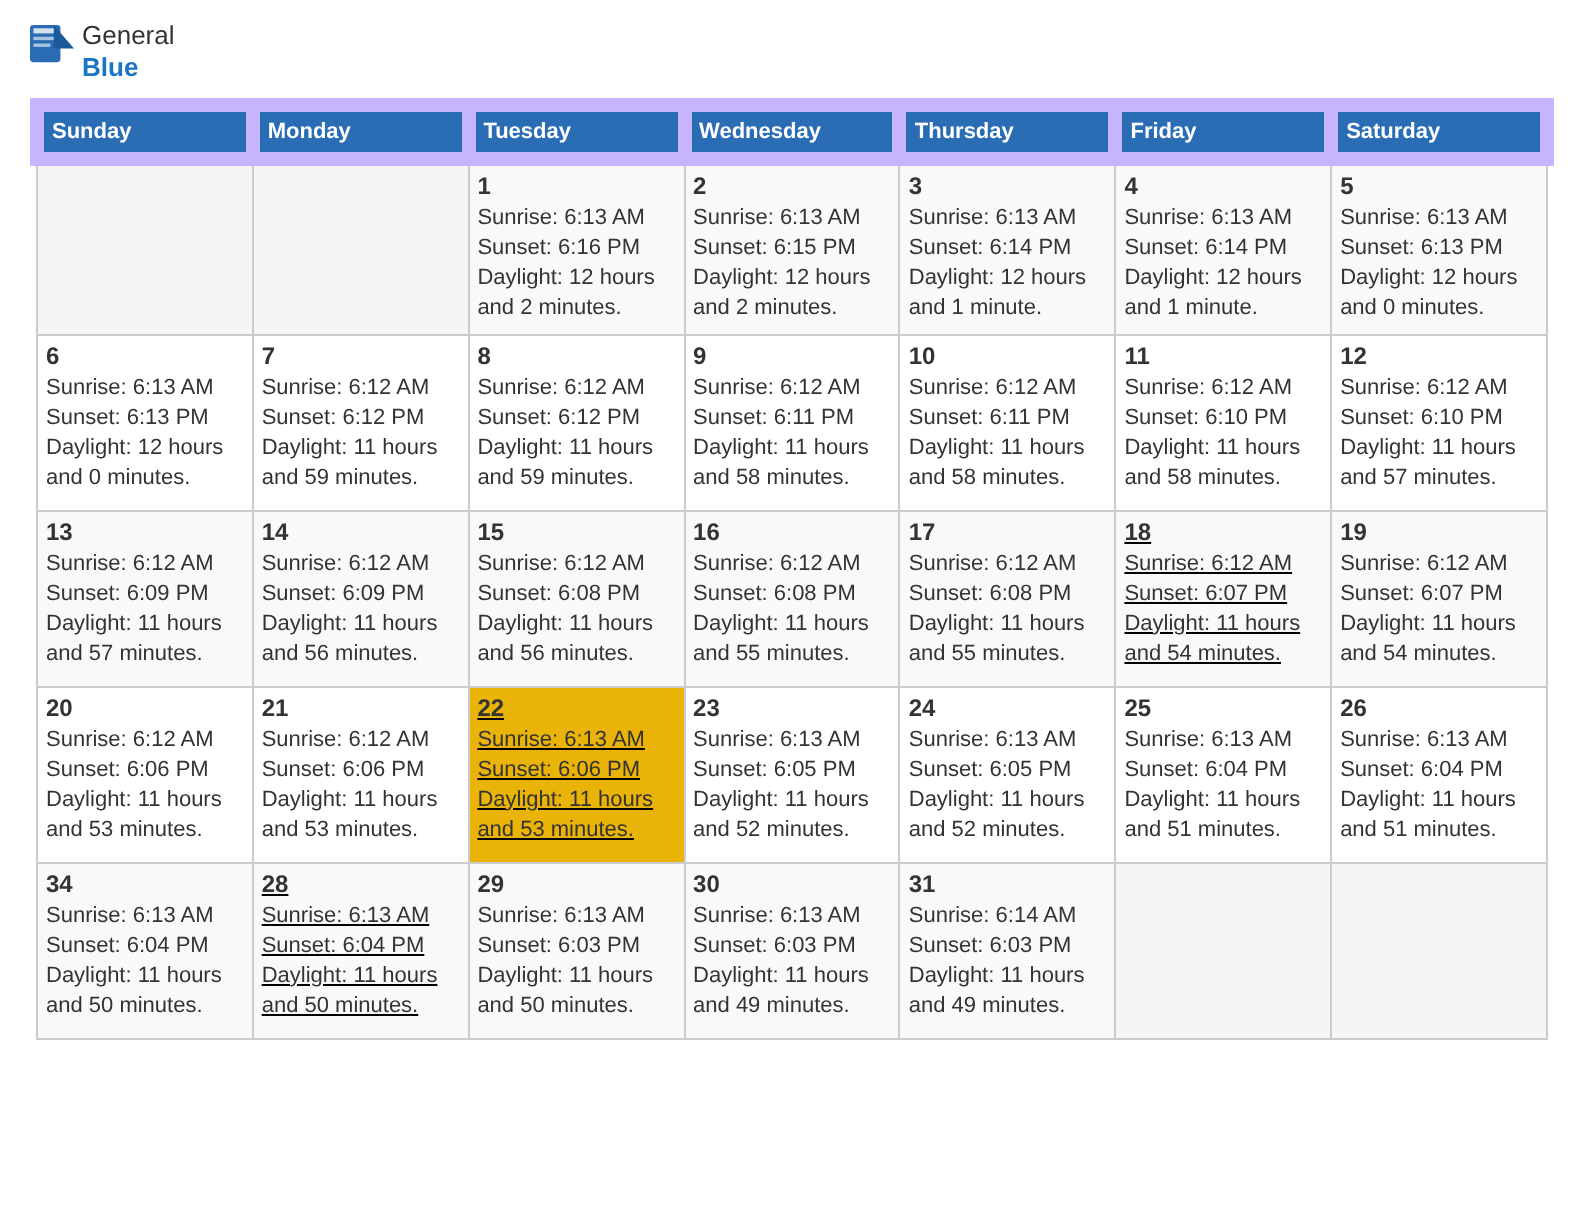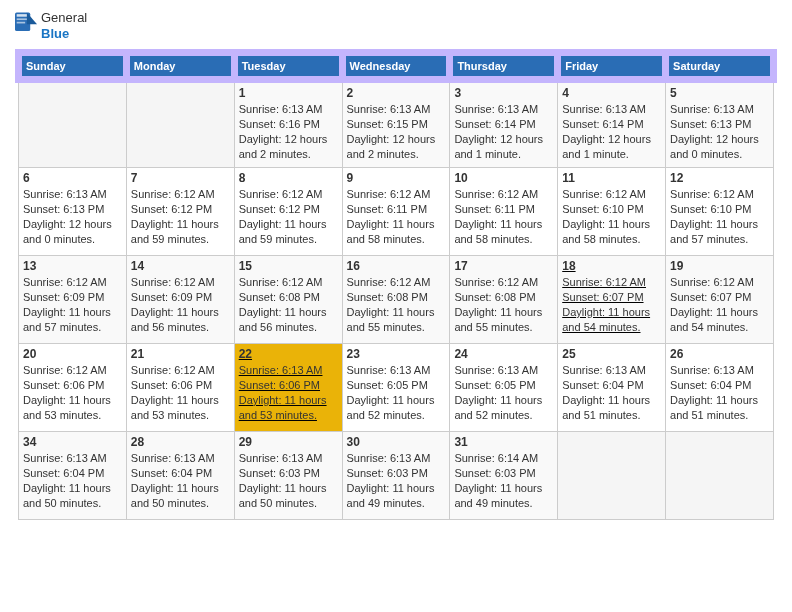--- a/index.html
+++ b/index.html
@@ -323,21 +323,21 @@
           </td>
         </tr>
         <tr>
           <td style="background-color: rgb(249, 249, 249);">
             <span class="day-number">34</span>
             <div class="day-info" style="white-space: pre-line;">Sunrise: 6:13 AM
 Sunset: 6:04 PM
 Daylight: 11 hours
 and 50 minutes.</div>
           </td>
-          <td style="background-color: rgb(249, 249, 249);">
+          <td style="background-color: rgb(249, 249, 249); text-decoration: underline;">
             <span class="day-number">28</span>
             <div class="day-info" style="white-space: pre-line;">Sunrise: 6:13 AM
 Sunset: 6:04 PM
 Daylight: 11 hours
 and 50 minutes.</div>
           </td>
           <td style="background-color: rgb(249, 249, 249);">
             <span class="day-number">29</span>
             <div class="day-info" style="white-space: pre-line;">Sunrise: 6:13 AM
 Sunset: 6:03 PM

